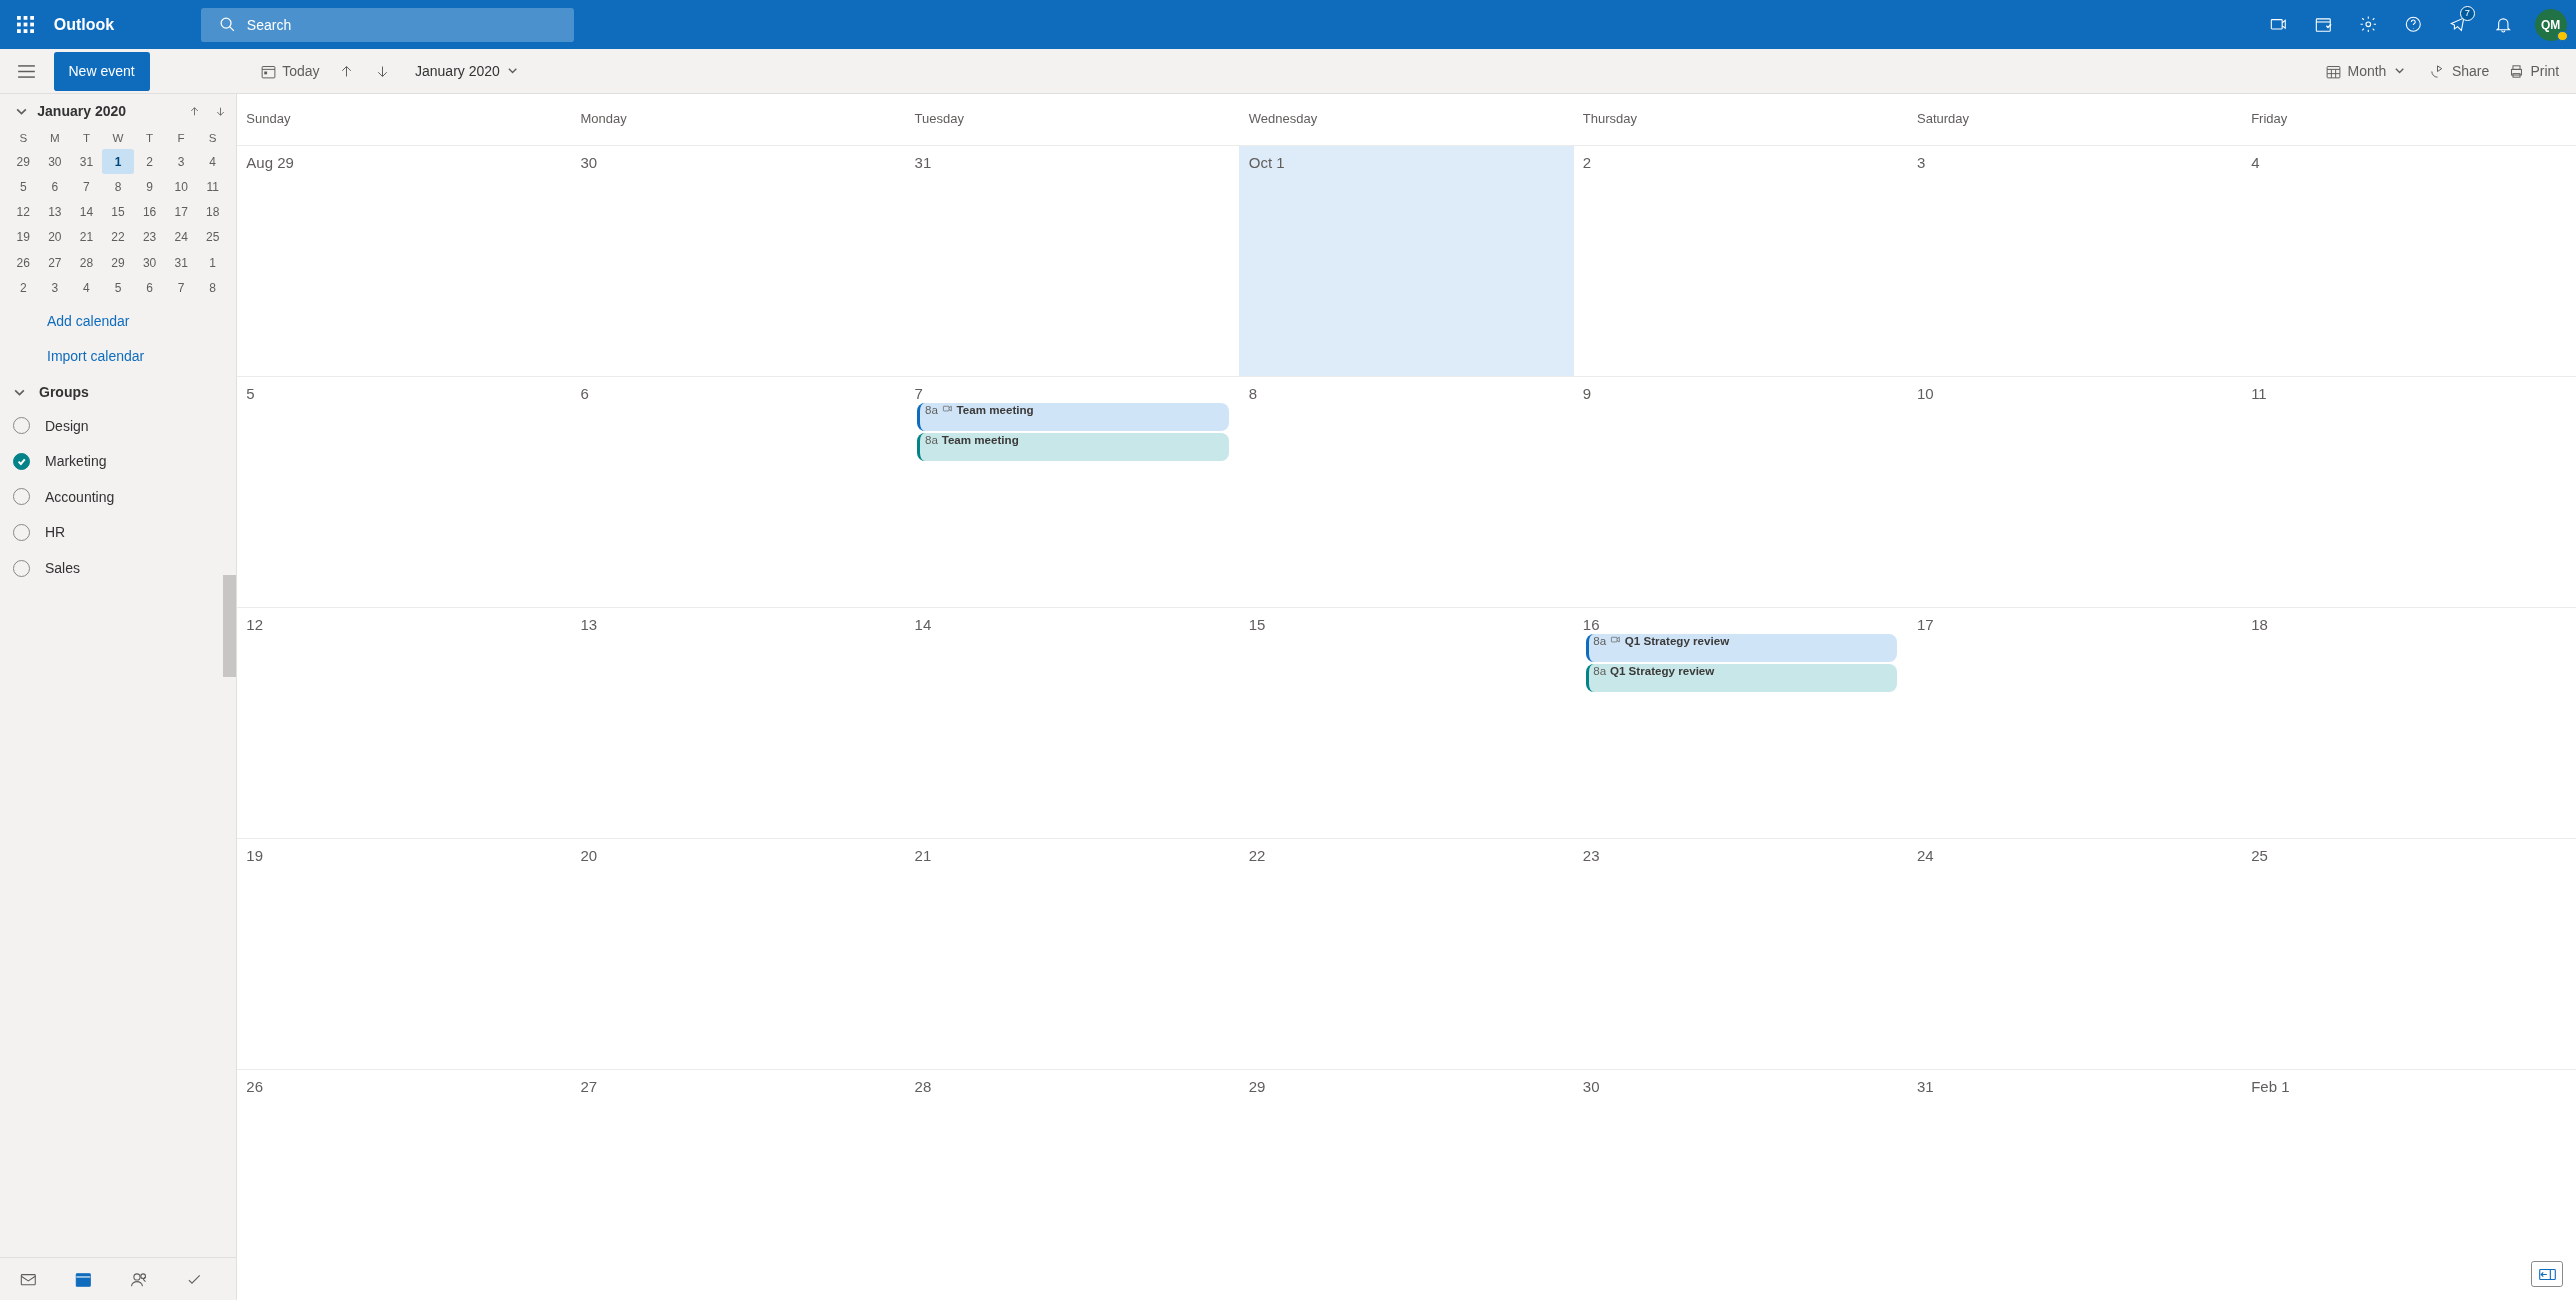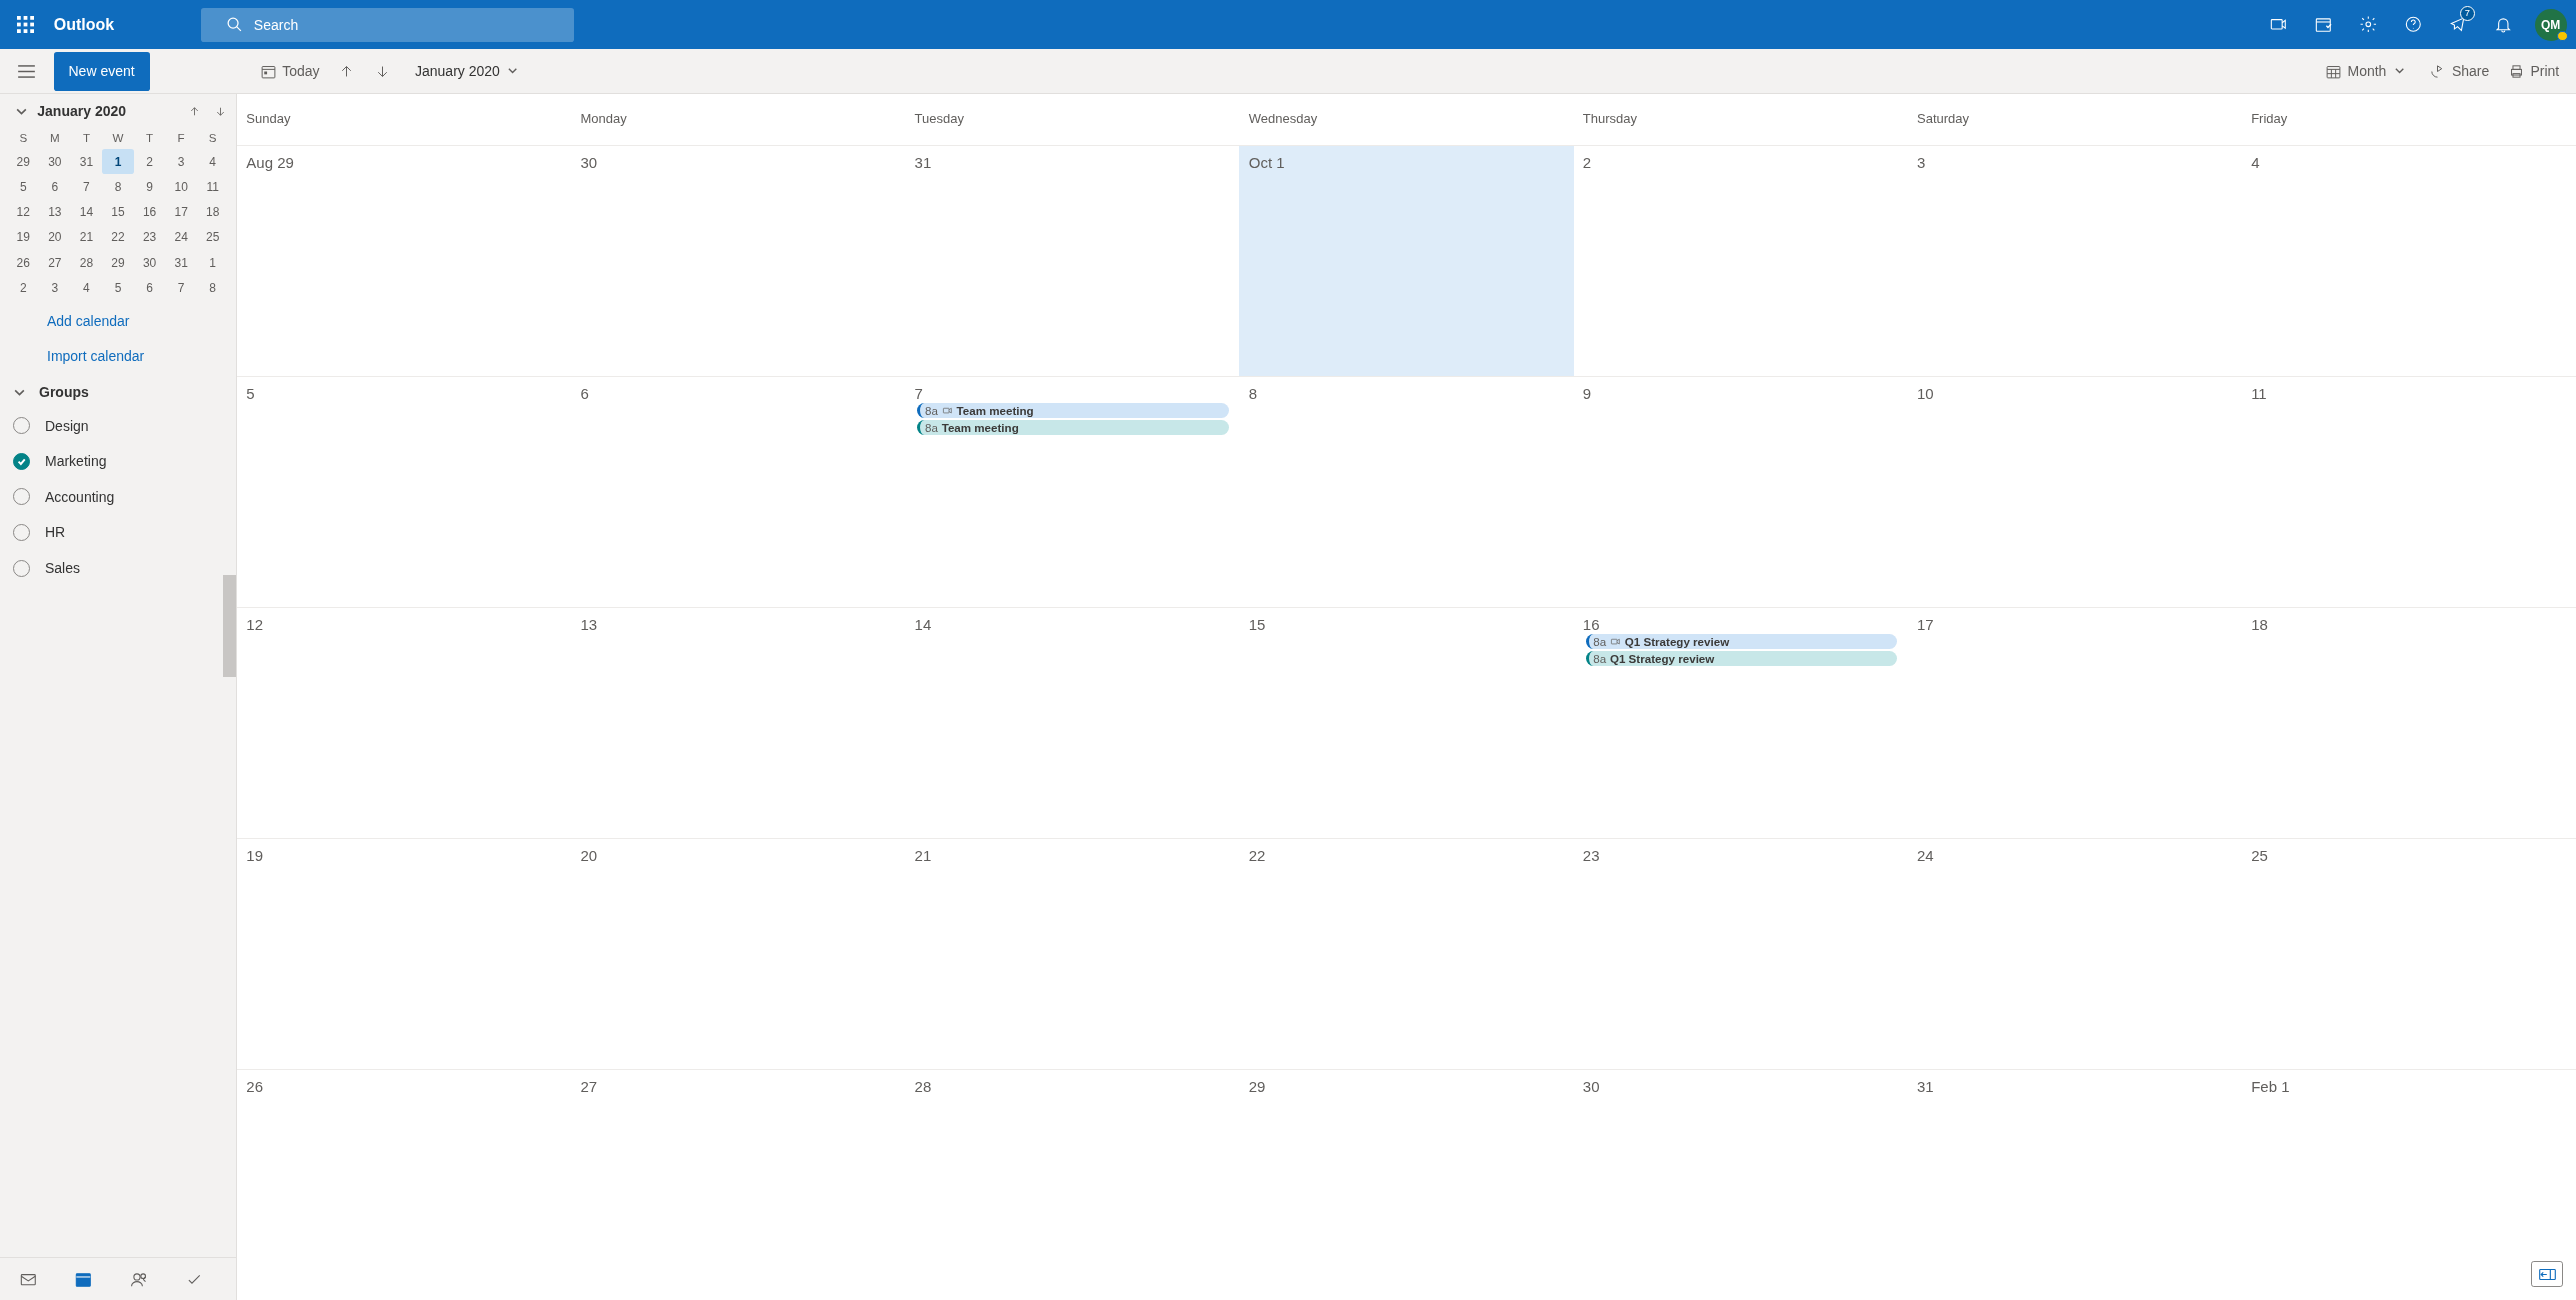--- a/index.html
+++ b/index.html
@@ -5,21 +5,21 @@
 * { box-sizing: border-box; margin: 0; padding: 0; font-family: 'Segoe UI', Arial, sans-serif; }
 html, body { width: 100%; height: 100%; overflow: hidden; }
 body { display: flex; flex-direction: column; background: #fff; font-size: 13px; color: #333; }
 
 
 .header { height: 49px; background: #0F6CBD; display: flex; align-items: center; color: #fff; }
 .waffle { width: 50px; display: flex; justify-content: center; align-items: center; height: 100%; cursor: pointer; }
 .waffle svg { width: 17px; height: 17px; }
 .app-title { font-size: 16px; font-weight: 700; padding: 0 7.5px 0 3.7px; }
 .search-wrap { margin-left: 79px; }
-.search { display: flex; align-items: center; width: 373px; height: 34px; background: rgba(255,255,255,0.25); border-radius: 2.8px; padding: 0 25px; }
+.search { display: flex; align-items: center; width: 373px; height: 34px; background: rgba(255,255,255,0.25); border-radius: 2.8px; padding: 0 18px; }
 .search svg { stroke: #fff; width: 17px; height: 17px; }
 .search .slabel { color: #fff; margin-left: 11.2px; font-size: 14px; }
 .header-spacer { flex: 1; }
 .header-icons { display: flex; align-items: center; height: 100%; }
 .hicon { width: 45px; height: 100%; display: flex; justify-content: center; align-items: center; cursor: pointer; position: relative; }
 .hicon svg { width: 18.6px; height: 18.6px; stroke: #fff; fill: none; stroke-width: 1.4; }
 .badge-num { position: absolute; top: 5.6px; right: 5.6px; background: #005a9e; color: #fff; font-size: 9.3px; width: 15px; height: 15px; border-radius: 7.5px; display: flex; align-items: center; justify-content: center; border:0.9px solid #fff; }
 .avatar { width: 32px; height: 32px; border-radius: 50%; background: #217346; color: #fff; display: flex; align-items: center; justify-content: center; font-size: 12px; font-weight: 600; margin: 0 9.3px; position: relative; }
 .avatar-dot { position:absolute; bottom:-0.9px; right:-0.9px; width:10.2px; height:10.2px; border-radius:50%; background:#f8c500; border:1.4px solid #0F6CBD; }
 
@@ -72,21 +72,21 @@
 
 
 .calmain { flex:1; display:flex; flex-direction:column; min-width:0; position:relative; }
 .dow-row { display:grid; grid-template-columns: repeat(7,1fr); height:51px; }
 .dow { padding: 17px 0 0 9.3px; color:#605e5c; font-size:13px; }
 .weeks { flex:1; display:grid; grid-template-rows: repeat(5,1fr); }
 .week { display:grid; grid-template-columns: repeat(7,1fr); border-top:0.9px solid #edebe9; }
 .day { border-right:0.9px solid transparent; padding:7.5px 0 0 9.3px; font-size:15px; color:#605e5c; position:relative; cursor:pointer; }
 .day.today-hl { background:#deecf9; }
 
-.event { margin:1.9px 9.3px 0 2.8px; height:15px; display:flex; align-items:center; padding:0 4.7px; font-size:11.6px; border-radius:8px; border-left:3.7px solid transparent; overflow:hidden; white-space:nowrap; }
+.event { margin:1.9px 9.3px 0 2.8px; height:28px; display:flex; padding:0 4.7px; font-size:11.6px; border-radius:8px; border-left:3.7px solid transparent; overflow:hidden; white-space:nowrap; }
 .event.blue { background:#d0e4f7; border-left-color:#0F6CBD; color:#3b3a39;}
 .event.blue .etitle { font-weight:600; }
 .event.teal { background:#c7e7e8; border-left-color:#038387; color:#3b3a39;}
 .event.teal .etitle { font-weight:600; }
 .event .etime { margin-right:3.7px; color:#605e5c; }
 .event svg { width:11.2px; height:11.2px; stroke:#605e5c; fill:none; stroke-width:1.5; margin-right:3.7px; }
 
 .floating-btn { position:absolute; bottom:13px; right:13px; width:32px; height:26px; border:0.9px solid #8a8886; border-radius:2.8px; background:#fff; display:flex; align-items:center; justify-content:center; cursor:pointer; }
 .floating-btn svg { width:17px; height:13px; stroke:#0F6CBD; fill:none; stroke-width:1.6;}
 </style>

